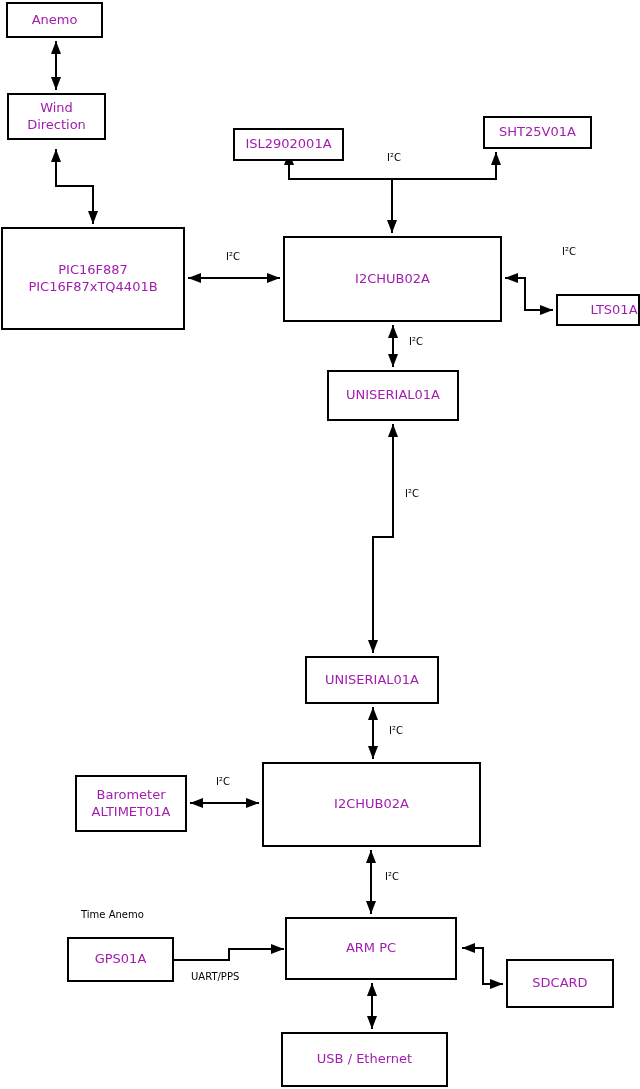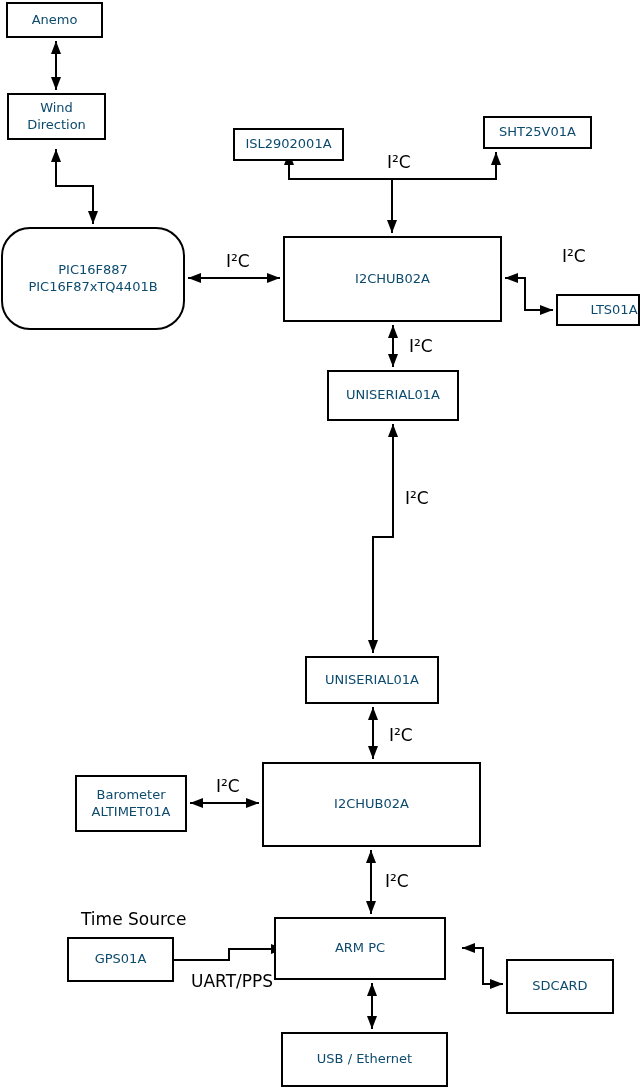--- a/index.html
+++ b/index.html
@@ -24,48 +24,48 @@
   }
   .block {
     position: absolute;
     box-sizing: border-box;
     background: #ffffff;
     border: 2px solid #000000;
     display: flex;
     align-items: center;
     justify-content: center;
     text-align: center;
-    color: #0c4a6e;
+    color: #a21caf;
     font-size: 13px;
     line-height: 1.3;
     white-space: pre-line;
     z-index: 2;
   }
   .edge-label {
     position: absolute;
     color: #000000;
-    font-size: 17px;
+    font-size: 10px;
     white-space: nowrap;
     z-index: 3;
   }
   
   #b-anemo      { left: 6px;   top: 2px;    width: 97px;  height: 36px; }
   #b-wind       { left: 7px;   top: 93px;   width: 99px;  height: 47px; }
-  #b-pic        { left: 1px;   top: 227px;  width: 184px; height: 103px; border-radius: 29px; }
+  #b-pic        { left: 1px;   top: 227px;  width: 184px; height: 103px; }
   #b-isl        { left: 233px; top: 128px;  width: 111px; height: 33px; }
   #b-sht        { left: 441px; top: 116px;  width: 109px; height: 33px; margin-left: 42px; }
   #b-hub1       { left: 283px; top: 236px;  width: 219px; height: 86px; }
   #b-lts        { left: 556px; top: 294px;  width: 84px;  height: 32px; padding-left: 32px; }
   #b-uniserial1 { left: 327px; top: 370px;  width: 132px; height: 51px; }
   #b-uniserial2 { left: 305px; top: 656px;  width: 134px; height: 48px; }
   #b-hub2       { left: 262px; top: 762px;  width: 219px; height: 85px; }
   #b-barometer  { left: 75px;  top: 775px;  width: 112px; height: 57px; }
   #b-gps        { left: 67px;  top: 937px;  width: 107px; height: 45px; }
-  #b-armpc      { left: 274px; top: 917px;  width: 172px; height: 63px; }
-  #b-sdcard     { left: 506px; top: 959px;  width: 108px; height: 55px; }
+  #b-armpc      { left: 285px; top: 917px;  width: 172px; height: 63px; }
+  #b-sdcard     { left: 506px; top: 959px;  width: 108px; height: 49px; }
   #b-usbeth     { left: 281px; top: 1032px; width: 167px; height: 55px; }
   
   #l-sensors-bus   { left: 387px; top: 152px; }
   #l-pic-hub1      { left: 226px; top: 251px; }
   #l-hub1-lts      { left: 562px; top: 246px; }
   #l-hub1-uni1     { left: 409px; top: 336px; }
   #l-uni-link      { left: 405px; top: 488px; }
   #l-uni2-hub2     { left: 389px; top: 725px; }
   #l-baro-hub2     { left: 216px; top: 776px; }
   #l-hub2-armpc    { left: 385px; top: 871px; }
@@ -125,16 +125,16 @@
   <div class="block" id="b-usbeth">USB / Ethernet</div>
 
   <span class="edge-label" id="l-sensors-bus">I²C</span>
   <span class="edge-label" id="l-pic-hub1">I²C</span>
   <span class="edge-label" id="l-hub1-lts">I²C</span>
   <span class="edge-label" id="l-hub1-uni1">I²C</span>
   <span class="edge-label" id="l-uni-link">I²C</span>
   <span class="edge-label" id="l-uni2-hub2">I²C</span>
   <span class="edge-label" id="l-baro-hub2">I²C</span>
   <span class="edge-label" id="l-hub2-armpc">I²C</span>
-  <span class="edge-label" id="l-time-source">Time Source</span>
+  <span class="edge-label" id="l-time-source">Time Anemo</span>
   <span class="edge-label" id="l-uart-pps">UART/PPS</span>
 
 </div>
 
 </body></html>

